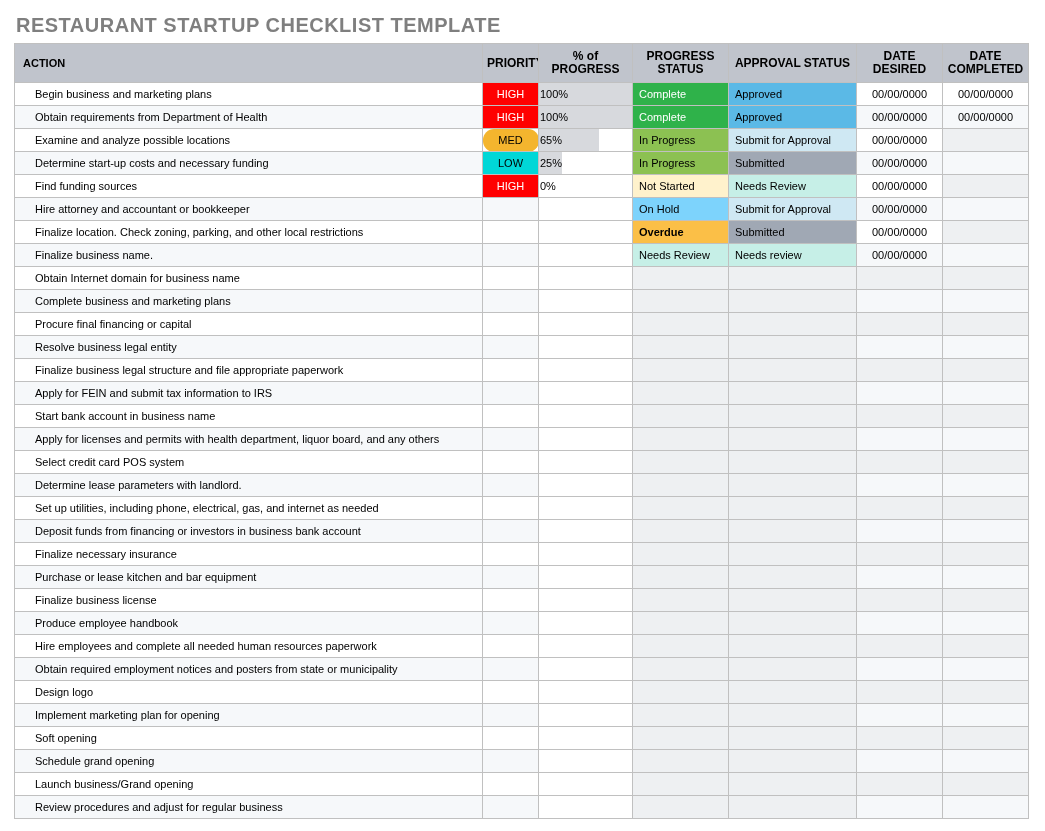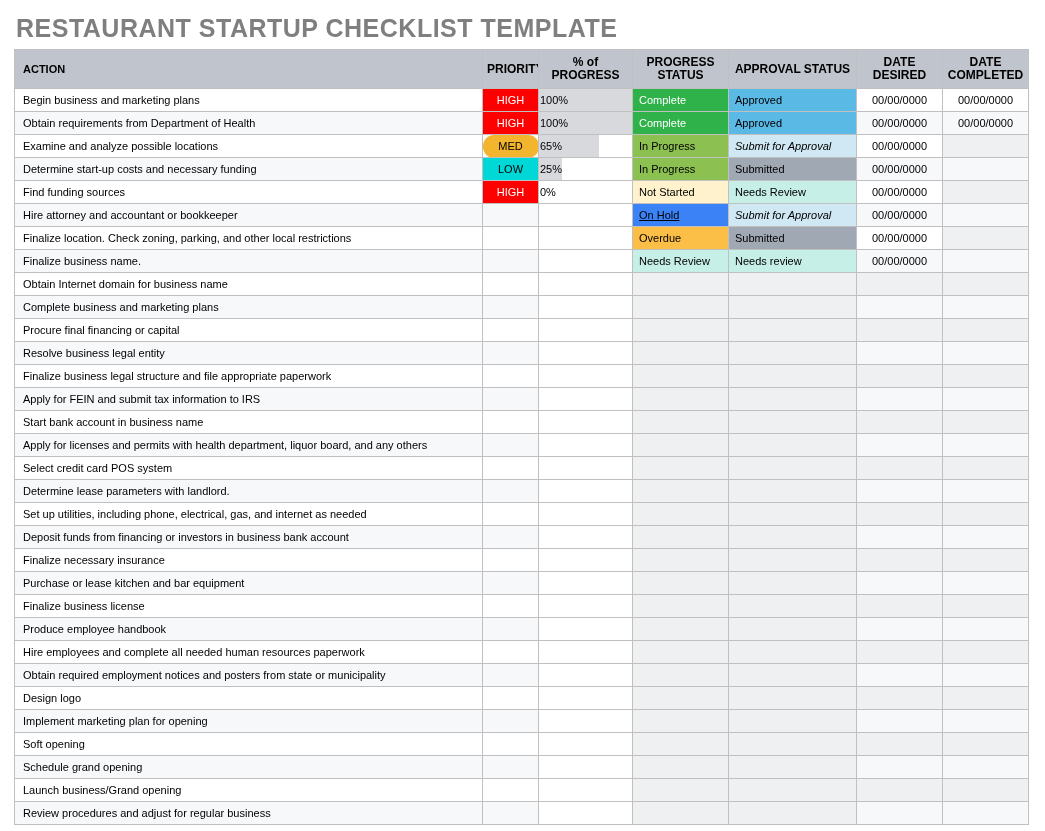--- a/index.html
+++ b/index.html
@@ -5,21 +5,21 @@
   * { box-sizing: border-box; }
   body {
     margin: 0;
     padding: 14px;
     font-family: "Century Gothic", "Segoe UI", Arial, sans-serif;
     background: #fff;
     font-size: 11px;
     color: #000;
   }
   .title {
-    font-size: 25px;
+    font-size: 20px;
     font-weight: bold;
     color: #7f7f7f;
     letter-spacing: 0.5px;
     margin: 0 0 6px 2px;
   }
   table {
     border-collapse: collapse;
     width: 859px;
     table-layout: fixed;
   }
@@ -44,47 +44,47 @@
   th.action { text-align: left; padding-left: 8px; font-size: 11px; }
 
   col.c-action   { width: 468px; }
   col.c-priority { width: 56px; }
   col.c-progress { width: 94px; }
   col.c-pstatus  { width: 96px; }
   col.c-astatus  { width: 128px; }
   col.c-desired  { width: 86px; }
   col.c-completed{ width: 86px; }
 
-  td.action  { padding-left: 8px; }
+  td.action  { padding-left: 20px; }
   td.priority { text-align: center; font-weight: normal; }
   td.progress { position: relative; background: #fff; }
   td.progress .bar {
     position: absolute; left: 0; top: 0; bottom: 0;
     background: #d7d9dd;
   }
   td.progress .val {
     position: relative; z-index: 1;
   }
   td.pstatus { padding-left: 6px; }
   td.astatus { padding-left: 6px; }
   td.date    { text-align: center; }
 
   .prio-high { background: #ff0000; color: #fff; }
   .prio-med  { background: #f4b52e; color: #000; border-radius: 11px; }
   .prio-low  { background: #00d7d7; color: #000; }
 
   .ps-complete    { background: #2fb24a; color: #fff; }
   .ps-inprogress  { background: #8cc152; }
   .ps-notstarted  { background: #fff2cc; }
-  .ps-onhold      { background: #3b82f6; text-decoration: underline; }
-  .ps-overdue     { background: #fbbf47; }
+  .ps-onhold      { background: #7dd3fc; }
+  .ps-overdue     { background: #fbbf47; font-weight: bold; }
   .ps-needsreview { background: #c6efe7; }
 
   .as-approved    { background: #5bb9e6; }
-  .as-submitfor   { background: #cfe8f3; font-style: italic; }
+  .as-submitfor   { background: #cfe8f3; }
   .as-submitted   { background: #a0a8b4; }
   .as-needsreview { background: #c6efe7; }
   .as-needsreview2{ background: #c6efe7; }
 
   .empty-grey { background: #eef0f2; }
 
   tbody tr:nth-child(even) td.action { background: #f6f8fa; }
   tbody tr:nth-child(even) td.date   { background: #f6f8fa; }
   tbody tr:nth-child(even) td.priority:not(.prio-high):not(.prio-med):not(.prio-low) { background: #f6f8fa; }
 </style>

